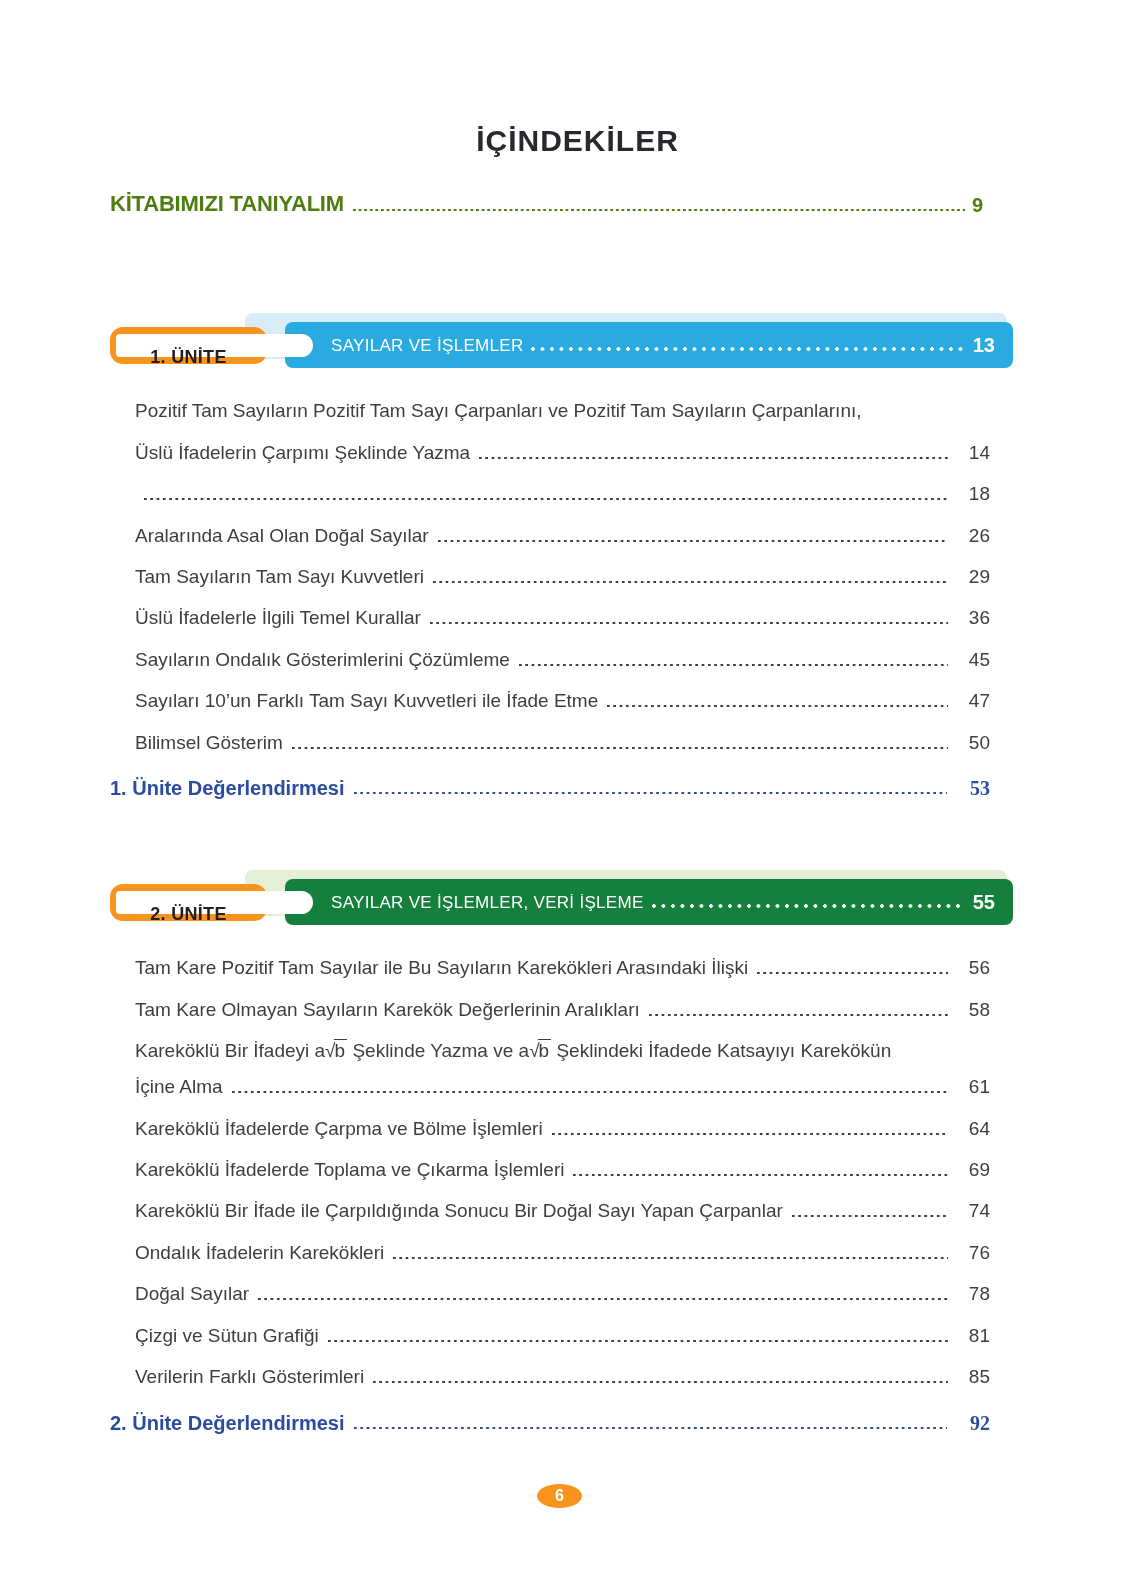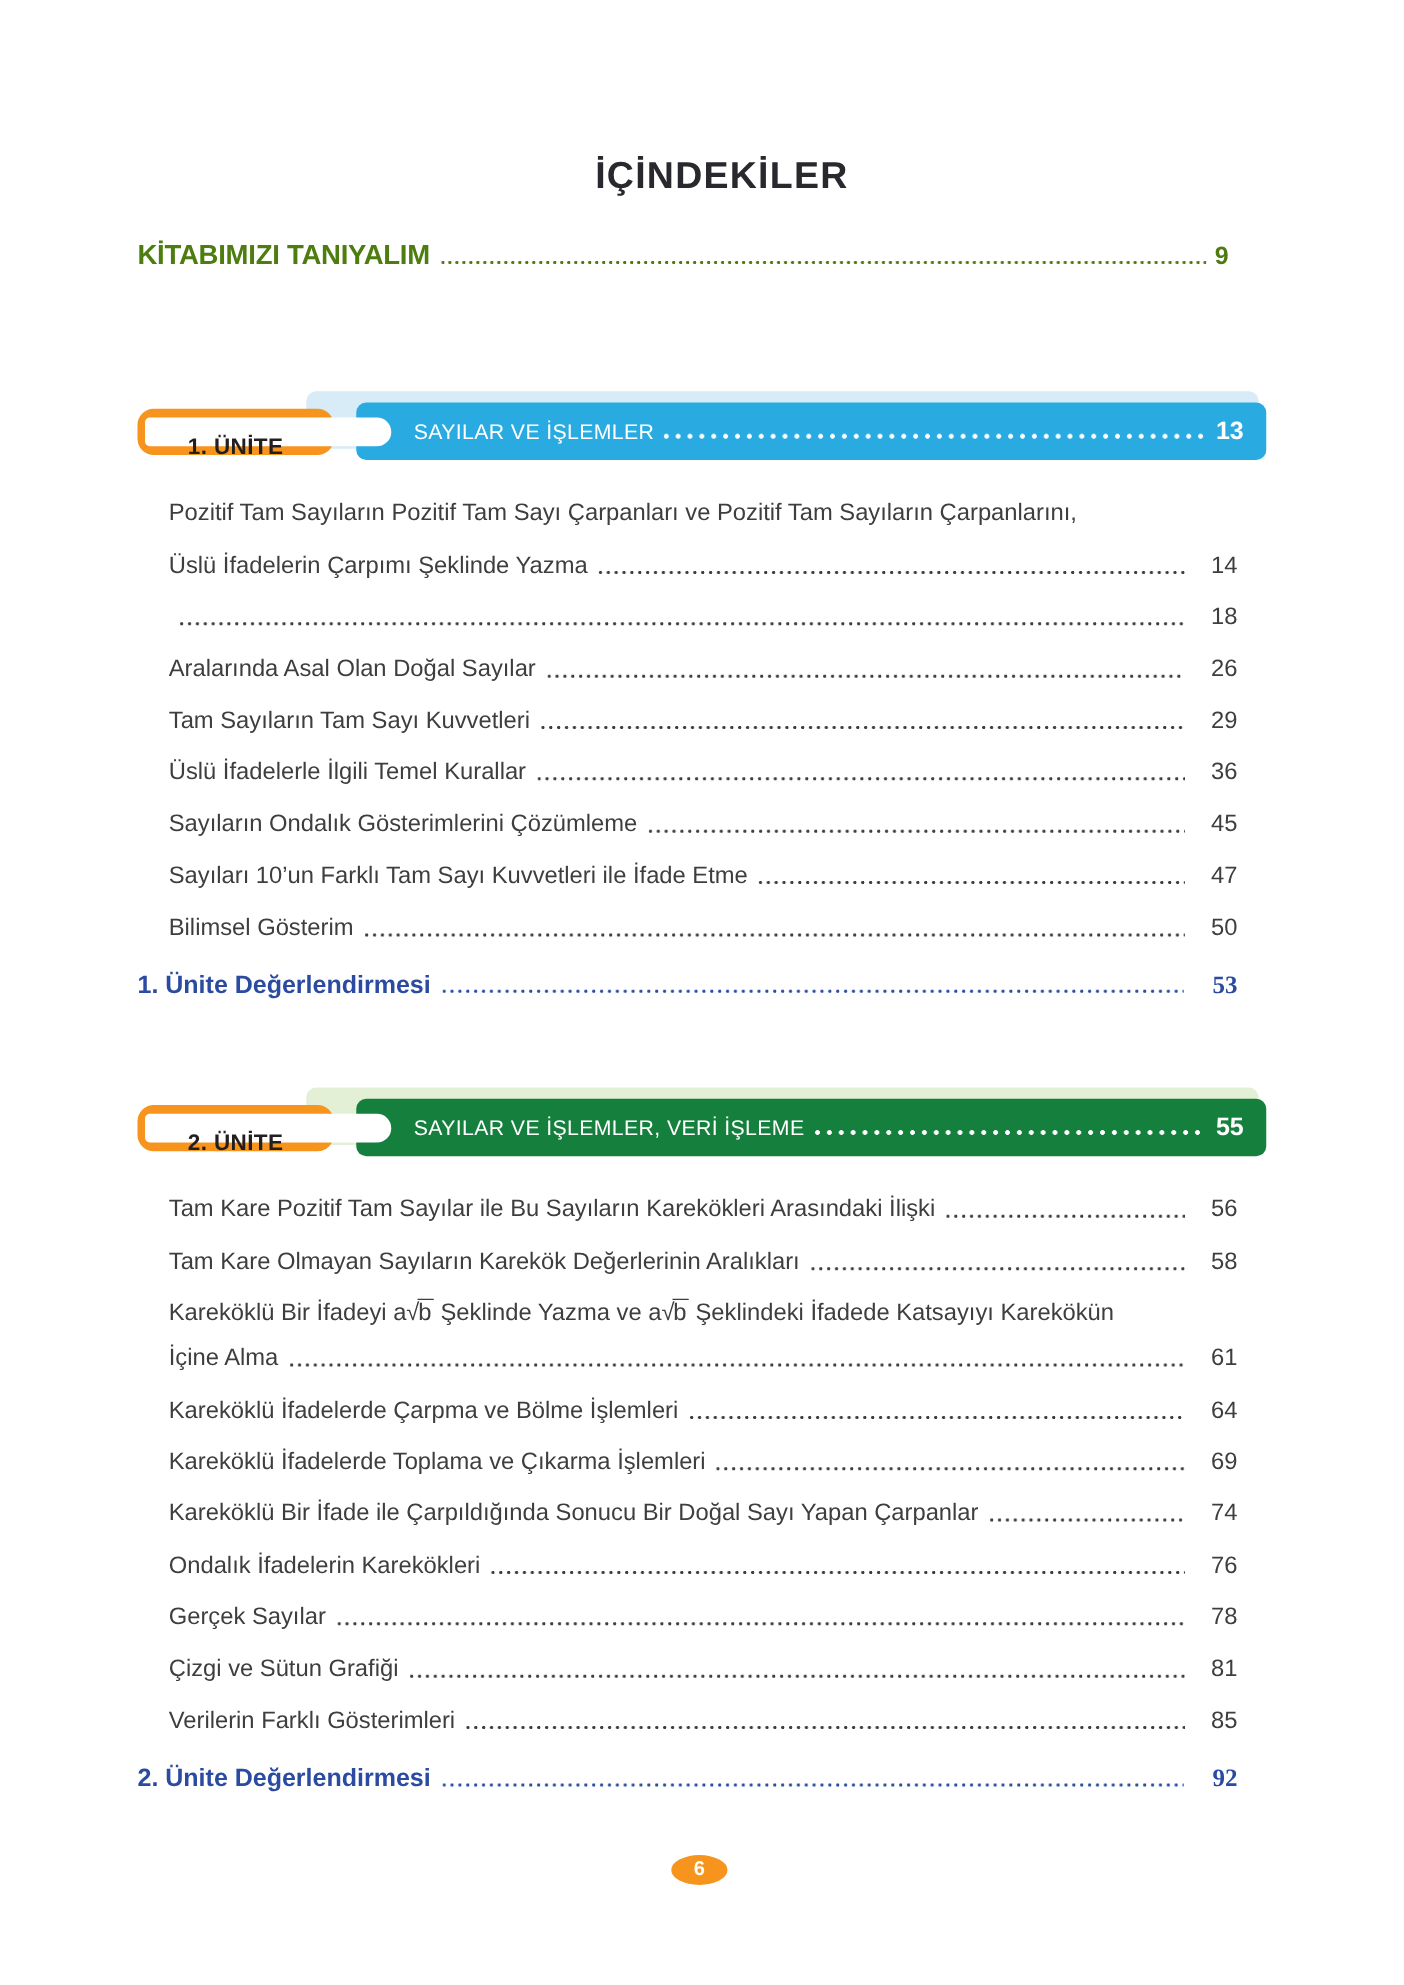--- a/index.html
+++ b/index.html
@@ -201,21 +201,21 @@
         <span class="toc-text">Kareköklü Bir İfade ile Çarpıldığında Sonucu Bir Doğal Sayı Yapan Çarpanlar</span>
         <span class="dots"></span>
         <span class="pagenum">74</span>
       </div>
       <div class="toc-row">
         <span class="toc-text">Ondalık İfadelerin Karekökleri</span>
         <span class="dots"></span>
         <span class="pagenum">76</span>
       </div>
       <div class="toc-row">
-        <span class="toc-text">Gerçek Sayılar</span>
+        <span class="toc-text">Doğal Sayılar</span>
         <span class="dots"></span>
         <span class="pagenum">78</span>
       </div>
       <div class="toc-row">
         <span class="toc-text">Çizgi ve Sütun Grafiği</span>
         <span class="dots"></span>
         <span class="pagenum">81</span>
       </div>
       <div class="toc-row">
         <span class="toc-text">Verilerin Farklı Gösterimleri</span>

